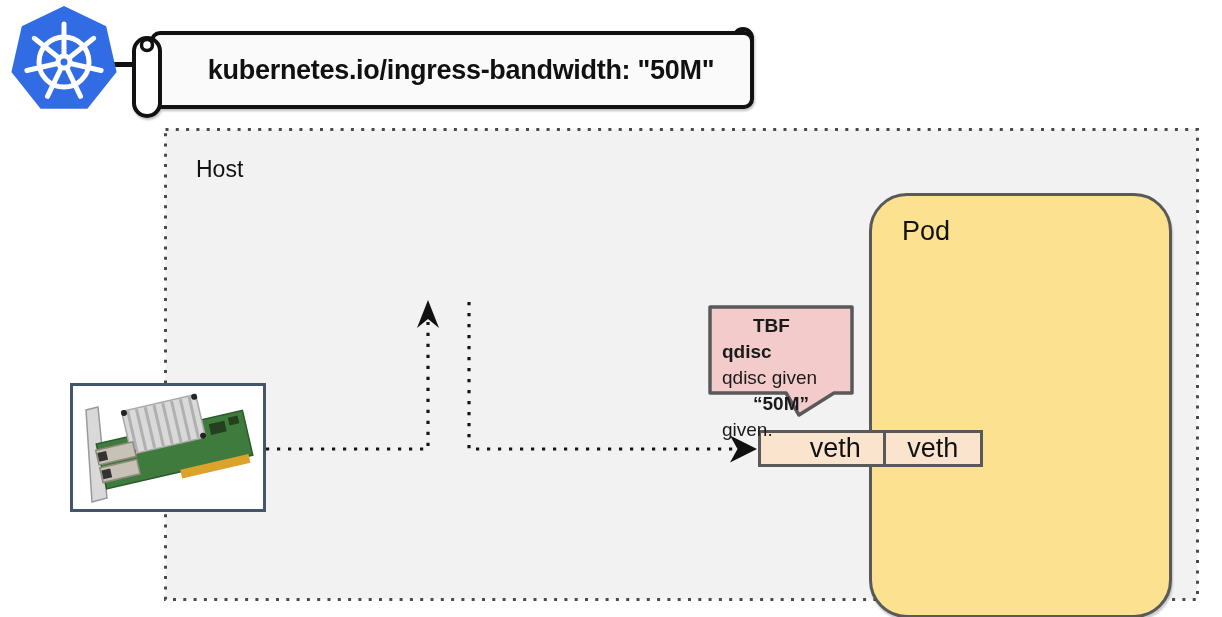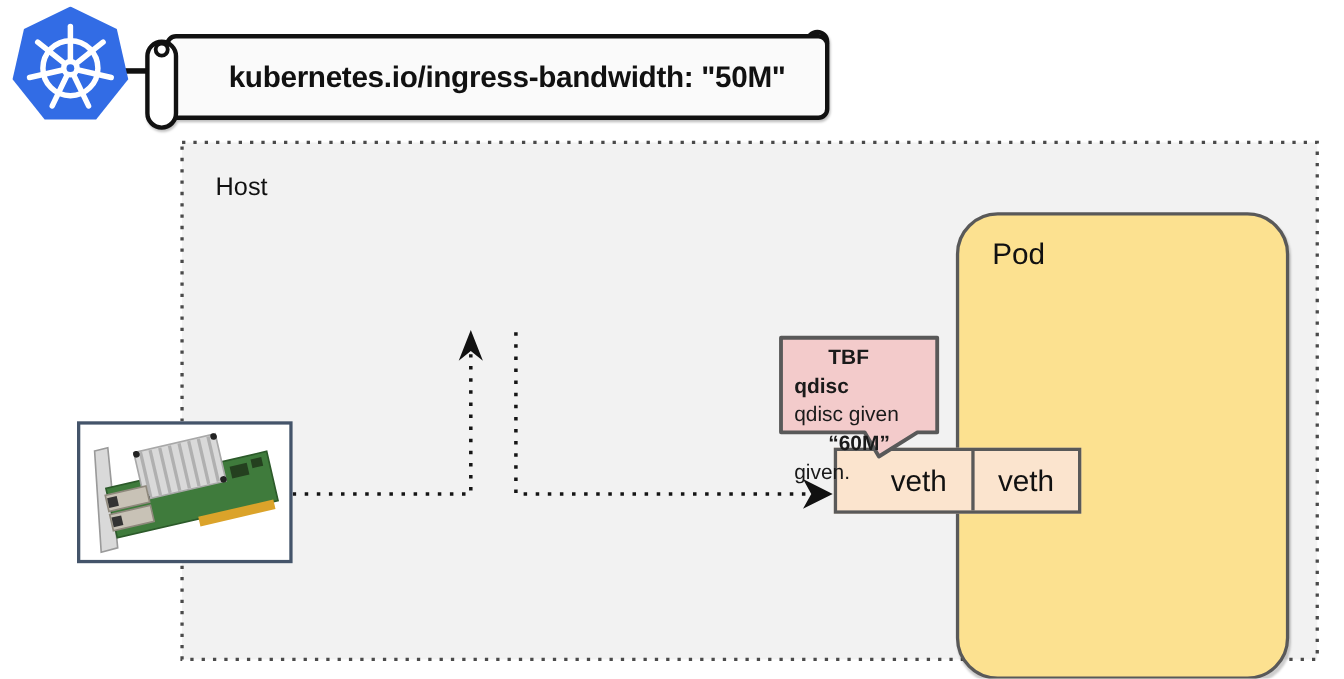--- a/index.html
+++ b/index.html
@@ -36,21 +36,21 @@
 
   .pod{
     left:869px;top:153px;width:303px;height:425px;box-sizing:border-box;
     background:#FCE190;border:3px solid #595959;border-radius:38px;z-index:1;
     box-shadow:1px 3px 2px rgba(0,0,0,0.2);
     margin-top:40px;
   }
   .pod-label{padding:20px 0 0 30px;font-size:27px;}
 
   .veth-pair{
-    left:758px;top:407px;width:225px;height:60px;box-sizing:border-box;
+    left:758px;top:430px;width:225px;height:37px;box-sizing:border-box;
     background:#FBE4CE;border:3px solid #595959;display:flex;z-index:2;padding-left:27px;
   }
   .veth-cell{
     flex:1 1 0;display:flex;align-items:center;justify-content:center;
     font-size:27px;
   }
   .veth-cell.left{border-right:3px solid #595959;}
 
   .callout-shape{left:705px;top:303px;z-index:3;}
   .callout-text{
@@ -116,21 +116,21 @@
     <div class="veth-cell left">veth</div>
     <div class="veth-cell">veth</div>
   </div>
 
   <svg class="abs callout-shape" width="152" height="118" viewBox="0 0 152 118">
     <path d="M 5 4 H 147 V 90 H 129 L 94 112 L 81 90 H 5 Z" fill="#F3CBCB" stroke="#595959" stroke-width="3.5" stroke-linejoin="round"></path>
   </svg>
   <div class="abs callout-text">
     <span class="b">TBF qdisc</span><br>
     <span>qdisc given</span><br>
-    <span class="b">“60M”</span><span> given.</span>
+    <span class="b">“50M”</span><span> given.</span>
   </div>
 
   <div class="abs nic">
     <svg width="190" height="123" viewBox="0 0 190 123">
       <polygon points="13,24 25,21 34,112 19,116" fill="#d9d9d9" stroke="#9a9a9a" stroke-width="1.5"></polygon>
       <g transform="rotate(-13 95 62)">
         <rect x="26" y="42" width="150" height="46" fill="#3f7b3c" stroke="#2c5a2a" stroke-width="1.5"></rect>
         <rect x="102" y="86" width="70" height="9" fill="#DBA32A"></rect>
         <rect x="140" y="48" width="16" height="11" fill="#24401f"></rect>
         <rect x="160" y="46" width="10" height="8" fill="#24401f"></rect>

